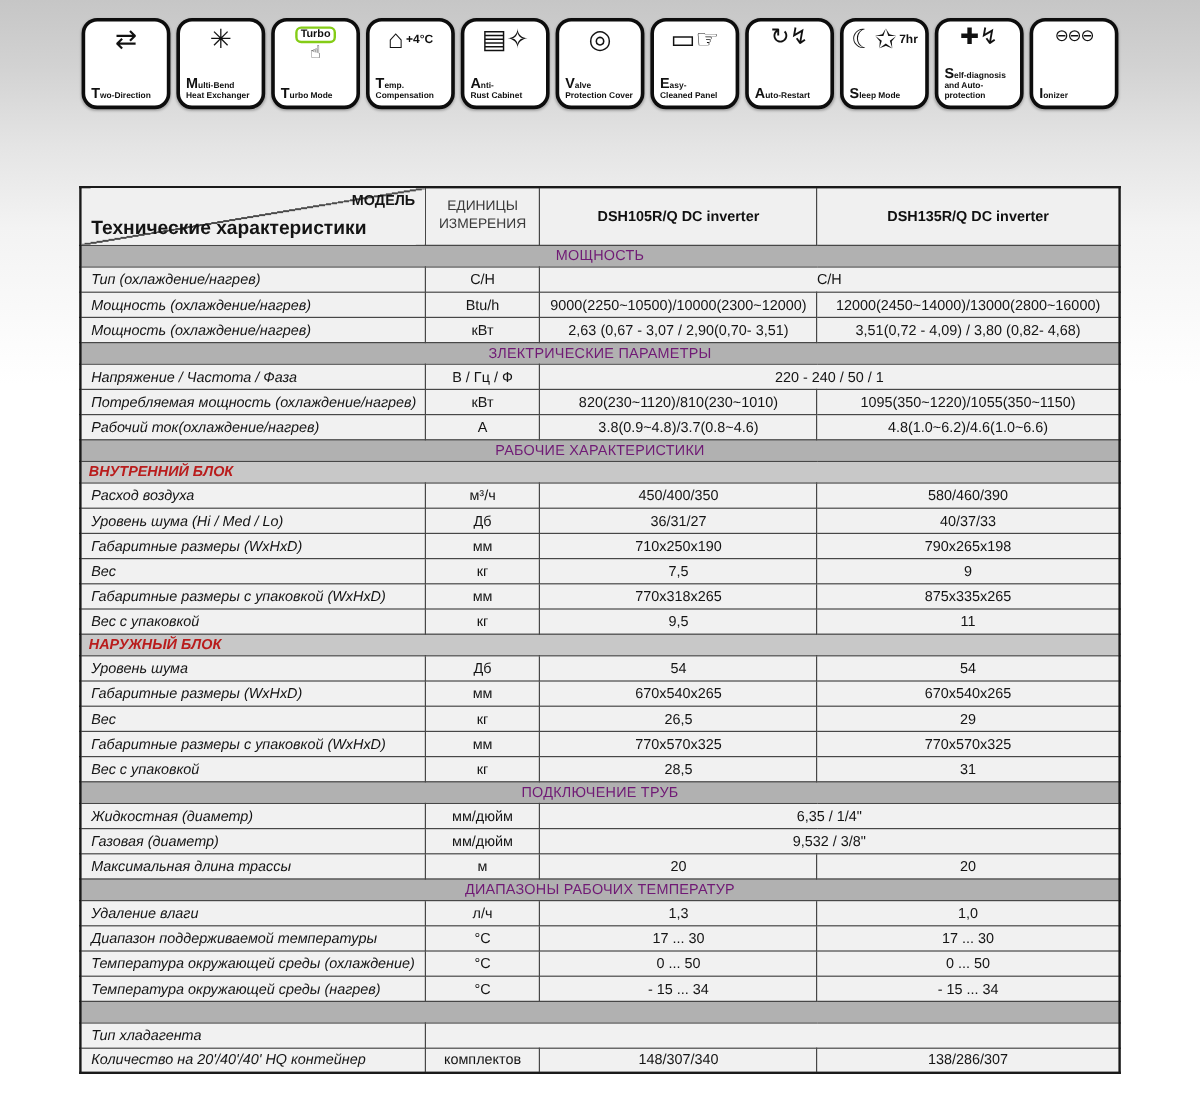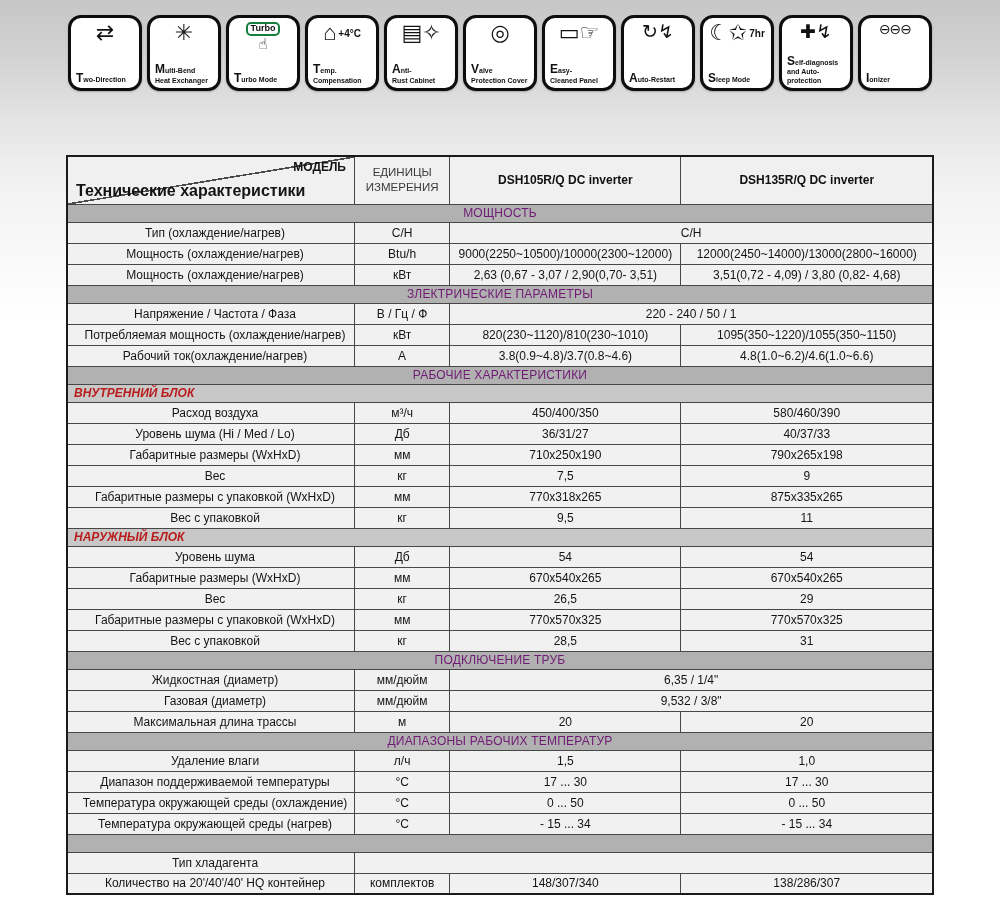--- a/index.html
+++ b/index.html
@@ -19,21 +19,21 @@
     box-shadow:0 1px 2px rgba(0,0,0,.25);
   }
   .feature-art { display:flex; align-items:center; justify-content:center; gap:2px; padding-top:4px; color:#111; }
   .feature-art.col { flex-direction:column; gap:0; }
   .glyph { font-size:22px; line-height:1; }
   .feature-tile:nth-child(3) .glyph { font-size:15px; }
   .feature-tile:nth-child(8) .glyph,
   .feature-tile:nth-child(10) .glyph { font-size:19px; }
   .feature-tile:nth-child(11) .glyph { font-size:14px; letter-spacing:-1px; }
   .badge { font-size:10px; font-weight:bold; line-height:1.1; }
-  .badge.boxed { border:2px solid #15803d; border-radius:5px; padding:0 3px; font-size:9px;text-align:center; }
+  .badge.boxed { border:2px solid #84cc16; border-radius:5px; padding:0 3px; font-size:9px;text-align:center; }
   .feature-label {
     margin-top:auto; font-weight:bold; font-size:7px; line-height:1.2;
     white-space:pre-line; text-align:left; padding:0 2px 3px 5px; color:#111;
   }
   .feature-label::first-letter { font-size:12px; }
   
   table.spec-table {
     width:868px; margin:5px auto 0; border-collapse:collapse;
     border:2px solid #1a1a1a; background:#fff;
     font-size:12px; color:#141414;
@@ -44,21 +44,21 @@
   th.model-hd { font-weight:bold; color:#101010; }
   .diag-cell {
     position:relative; background-color:#f0f0f0;
     background-image:linear-gradient(to bottom right,
       transparent calc(50% - 0.8px), #4a4a4a calc(50% - 0.8px),
       #4a4a4a calc(50% + 0.8px), transparent calc(50% + 0.8px));
   }
   .diag-model { position:absolute; top:3px; right:8px; font-weight:bold; font-size:12px; }
   .diag-specs { position:absolute; bottom:4px; left:8px; font-weight:bold; font-size:16px; }
   tbody td { height:21px; background:#f1f1f1; }
-  td.lbl { text-align:center; padding-left:8px; }
+  td.lbl { text-align:left; padding-left:8px;font-style:italic; }
   td.unit, td.val { text-align:center; }
   td.section {
     background:#b1b1b1; color:#701a75; font-weight:normal;
     text-align:center; height:18px; letter-spacing:.2px;
   }
   td.subsection {
     background:#c8c8c8; color:#b91c1c; font-weight:bold; font-style:italic;
     text-align:left; padding-left:6px; height:18px;
   }
 </style>
@@ -297,21 +297,21 @@
         <td class="unit">м</td>
         <td class="val">20</td>
         <td class="val">20</td>
       </tr>
       <tr>
         <td class="section" colspan="4">ДИАПАЗОНЫ РАБОЧИХ ТЕМПЕРАТУР</td>
       </tr>
       <tr>
         <td class="lbl">Удаление влаги</td>
         <td class="unit">л/ч</td>
-        <td class="val">1,5</td>
+        <td class="val">1,3</td>
         <td class="val">1,0</td>
       </tr>
       <tr>
         <td class="lbl">Диапазон поддерживаемой температуры</td>
         <td class="unit">°С</td>
         <td class="val">17 ... 30</td>
         <td class="val">17 ... 30</td>
       </tr>
       <tr>
         <td class="lbl">Температура окружающей среды (охлаждение)</td>

